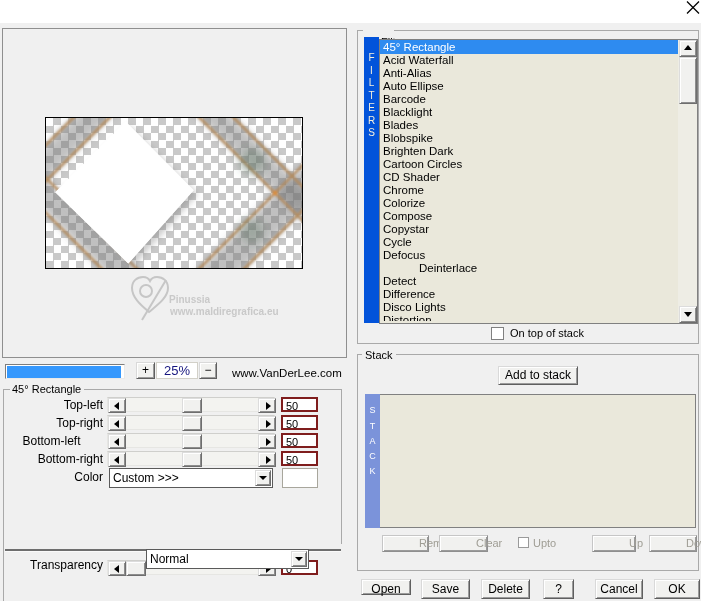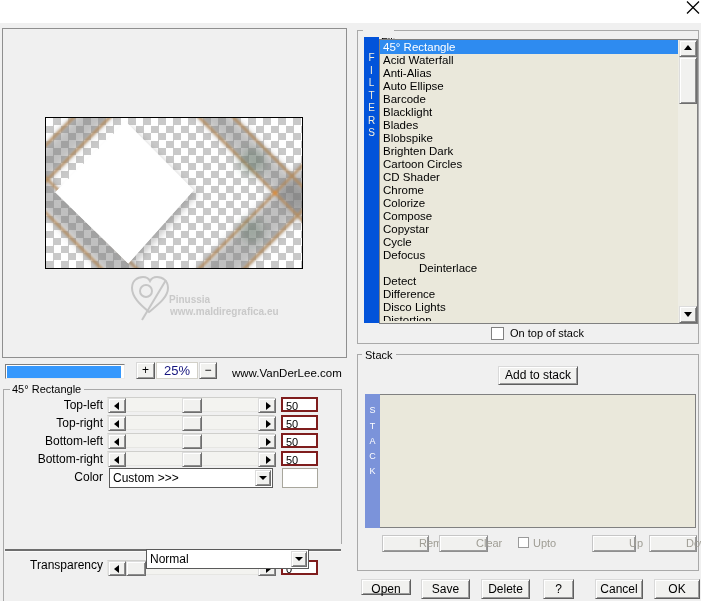--- a/index.html
+++ b/index.html
@@ -117,21 +117,21 @@
   <div class="lbl" style="left:232px;top:367px;font-size:11.5px;">www.VanDerLee.com</div>
 
   <div class="abs groupline" style="left:3px;top:389px;width:7px;height:1px;"></div>
   <div class="abs groupline" style="left:84px;top:389px;width:258px;height:1px;"></div>
   <div class="abs groupline" style="left:3px;top:389px;width:1px;height:212px;"></div>
   <div class="abs groupline" style="left:341px;top:389px;width:1px;height:155px;"></div>
   <div class="lbl" style="left:12px;top:383px;">45° Rectangle</div>
 
   <div class="rlbl" style="left:0px;top:398px;width:103px;">Top-left</div>
   <div class="rlbl" style="left:0px;top:416px;width:103px;">Top-right</div>
-  <div class="rlbl" style="left:0px;top:434px;width:103px;">Bottom-left</div>
+  <div class="rlbl" style="left:0px;top:434px;width:103px;text-align:center;">Bottom-left</div>
   <div class="rlbl" style="left:0px;top:452px;width:103px;">Bottom-right</div>
 
   <div class="sb" style="left:107px;top:397px;width:168px;">
     <div class="sbbtn" style="left:0;">
         <span class="tri-l"></span>
       </div>
     <div class="thumb" style="left:74px;"></div>
     <div class="sbbtn" style="left:150px;">
         <span class="tri-r"></span>
       </div>

